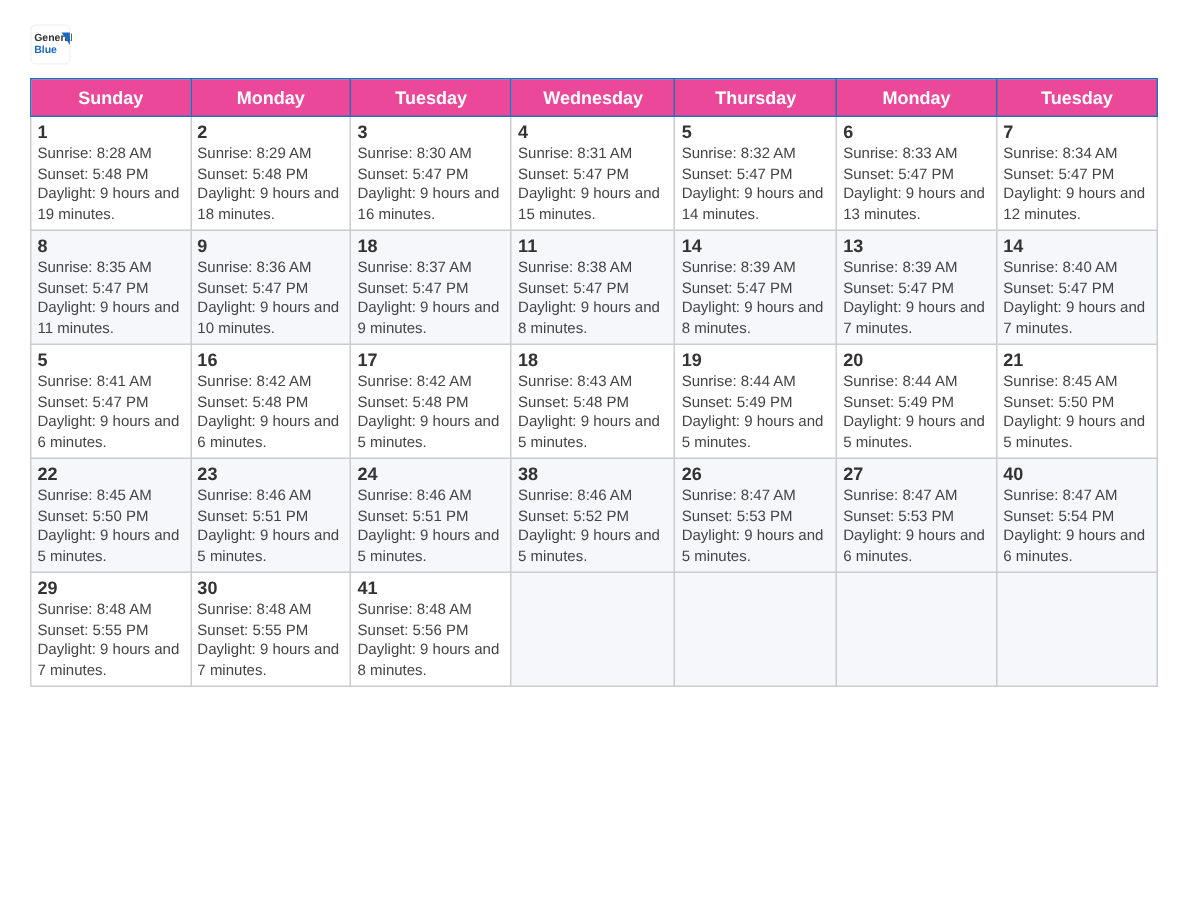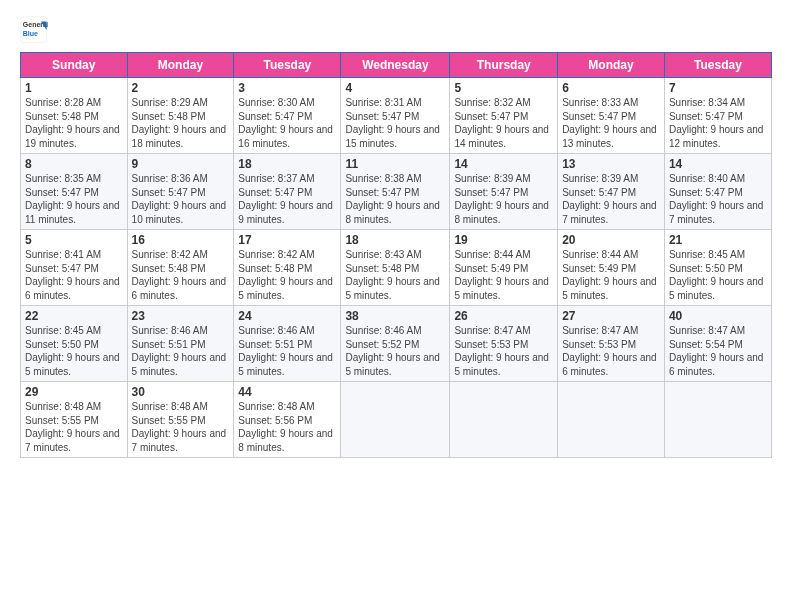--- a/index.html
+++ b/index.html
@@ -240,21 +240,21 @@
         <tr>
           <td>
             <span class="day-num">29</span>
 <div class="day-info">Sunrise: 8:48 AM<br>Sunset: 5:55 PM<br>Daylight: 9 hours and 7 minutes.</div>
           </td>
           <td>
             <span class="day-num">30</span>
 <div class="day-info">Sunrise: 8:48 AM<br>Sunset: 5:55 PM<br>Daylight: 9 hours and 7 minutes.</div>
           </td>
           <td>
-            <span class="day-num">44</span>
+            <span class="day-num">41</span>
 <div class="day-info">Sunrise: 8:48 AM<br>Sunset: 5:56 PM<br>Daylight: 9 hours and 8 minutes.</div>
           </td>
           <td class="empty-cell"></td>
           <td class="empty-cell"></td>
           <td class="empty-cell"></td>
           <td class="empty-cell"></td>
         </tr>
       </tbody>
   </table>
 </div>

